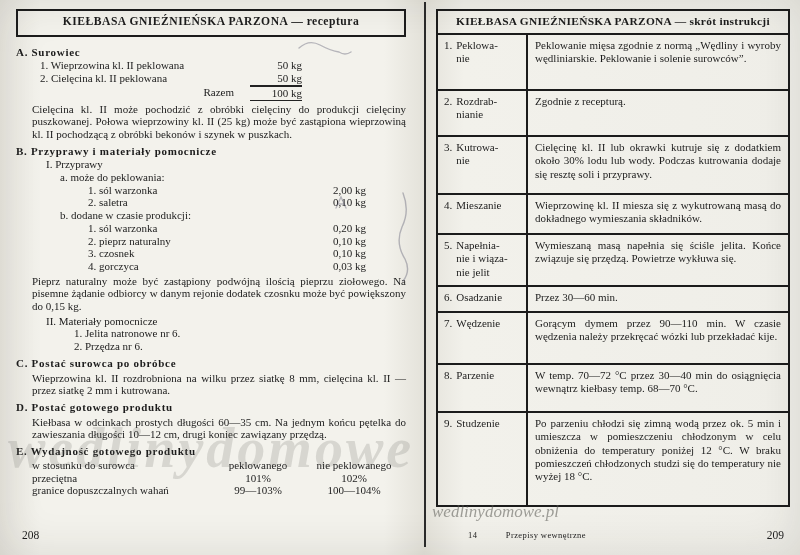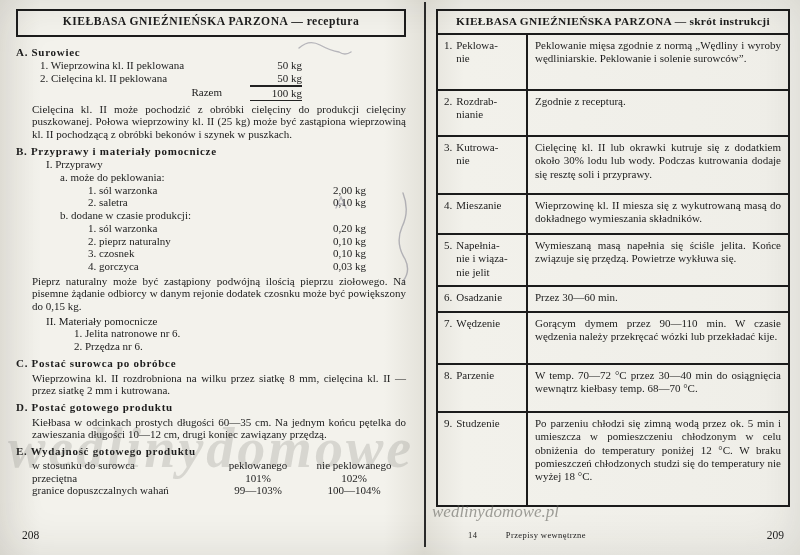--- a/index.html
+++ b/index.html
@@ -25,21 +25,21 @@
   .sec-head { font-weight:bold; letter-spacing:.7px; margin-top:4px; margin-bottom:1px; }
   .ind { padding-left:16px; }
   .ind2 { padding-left:14px; }
   .ind3 { padding-left:14px; }
   .qty-row { display:flex; }
   .qty-row .amt { margin-left:auto; min-width:52px; text-align:right; }
   .a-rows { padding-left:8px; padding-right:104px; }
   .b-rows { padding-left:14px; padding-right:40px; }
   .u-line { border-bottom:1px solid #222; }
   .total-row { display:flex; justify-content:flex-end; }
-  .total-row .razem { margin-right:28px; }
+  .total-row .razem { margin-right:16px; }
   .total-amt { border-top:1px solid #222; border-bottom:1px solid #222; min-width:52px; text-align:right; }
   .para { text-align:justify; margin:2px 0 2px; }
   .plain-item { padding-left:14px; }
   .e-block { padding-left:16px; margin-top:1px; }
   .e-row { display:flex; }
   .e-row .c1 { flex:1; }
   .e-row .c2 { width:88px; text-align:center; }
   .e-row .c3 { width:104px; text-align:center; }
 
   

